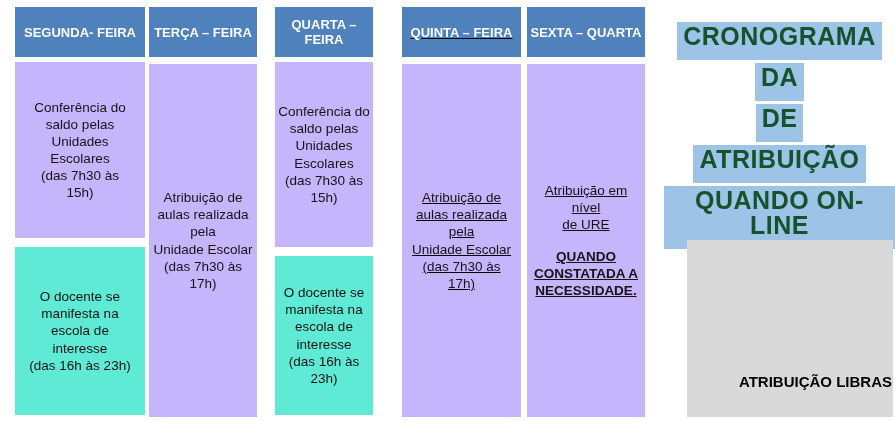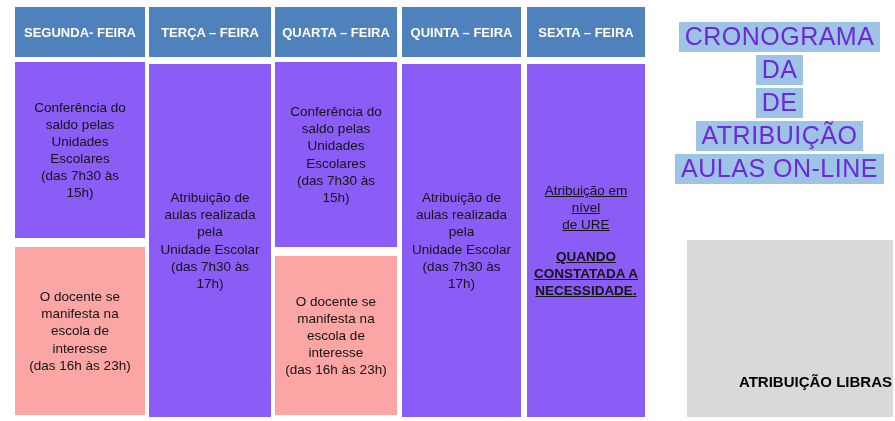--- a/index.html
+++ b/index.html
@@ -4,54 +4,54 @@
 <style>
   html,body { margin:0; padding:0; background:#ffffff; }
   .canvas {
     position:relative; width:895px; height:421px; background:#ffffff;
     font-family:"Liberation Sans", sans-serif; overflow:hidden;
   }
 
   
   .col { position:absolute; top:7px; }
   .col-1 { left:15px;  width:130px; }
-  .col-2 { left:149px; width:122px; }
-  .col-3 { left:275px; width:122px; }
-  .col-4 { left:402px; width:119px; }
+  .col-2 { left:149px; width:108px; }
+  .col-3 { left:275px; width:98px; }
+  .col-4 { left:402px; width:119px;text-decoration:underline; }
   .col-5 { left:527px; width:118px; }
 
   .hdr {
     height:50px; margin-bottom:5px; background:#4F81BD;
     display:flex; align-items:center; justify-content:center;
     color:#ffffff; font-weight:700; font-size:13px; text-align:center;
   }
   .cell {
     display:flex; align-items:center; justify-content:center;
     text-align:center; color:#141414; font-size:13.5px; line-height:1.27;
   }
-  .cell-dark  { background:#8b5cf6; }
-  .cell-light { background:#fca5a5;text-align:center; }
+  .cell-dark  { background:#c4b5fd; }
+  .cell-light { background:#5eead4;text-align:center; }
   .txt { white-space:pre-line; }
   .emph { white-space:pre-line; font-weight:700; margin-top:15px; }
 
   .c1-r1 { height:176px; margin-bottom:9px; }
   .c1-r2 { height:168px; }
   .c3-r1 { height:185px; margin-bottom:9px; }
   .c3-r2 { height:159px; }
   .merged { height:353px;margin-top:7px; }
   .cell-col { flex-direction:column;text-decoration:underline; }
 
   
   .title-block {
     position:absolute; left:664px; top:22px; width:231px; text-align:center;
   }
   .title-line { margin-bottom:3px; line-height:1; }
   .hl {
-    display:inline-block; background:#9DC3E6; color:#6d28d9;
-    font-size:25px; font-weight:400; padding:2px 6px 3px 6px;
+    display:inline-block; background:#9DC3E6; color:#14532d;
+    font-size:25px; font-weight:700; padding:2px 6px 11px 6px;
     letter-spacing:0.5px;
   }
 
   
   .gray-panel {
     position:absolute; left:687px; top:240px; width:206px; height:177px;
     background:#D9D9D9;
   }
   .gray-label {
     position:absolute; right:1px; bottom:27px;
@@ -128,21 +128,21 @@
 aulas realizada
 pela
 Unidade Escolar
 (das 7h30 às
 17h)</div>
     </div>
   </div>
 
   <div class="col col-5">
     <div class="hdr">
-      <span>SEXTA – FEIRA</span>
+      <span>SEXTA – QUARTA</span>
     </div>
     <div class="cell cell-dark merged cell-col">
       <div class="txt">Atribuição em
 nível
 de URE</div>
       <div class="emph">QUANDO
 CONSTATADA A
 NECESSIDADE.</div>
     </div>
   </div>
@@ -154,21 +154,21 @@
     <div class="title-line">
       <span class="hl">DA</span>
     </div>
     <div class="title-line">
       <span class="hl">DE</span>
     </div>
     <div class="title-line">
       <span class="hl">ATRIBUIÇÃO</span>
     </div>
     <div class="title-line">
-      <span class="hl">AULAS ON-LINE</span>
+      <span class="hl">QUANDO ON-LINE</span>
     </div>
   </div>
 
   <div class="gray-panel">
     <div class="gray-label">ATRIBUIÇÃO LIBRAS</div>
   </div>
 
 </div>
 
 </body></html>

